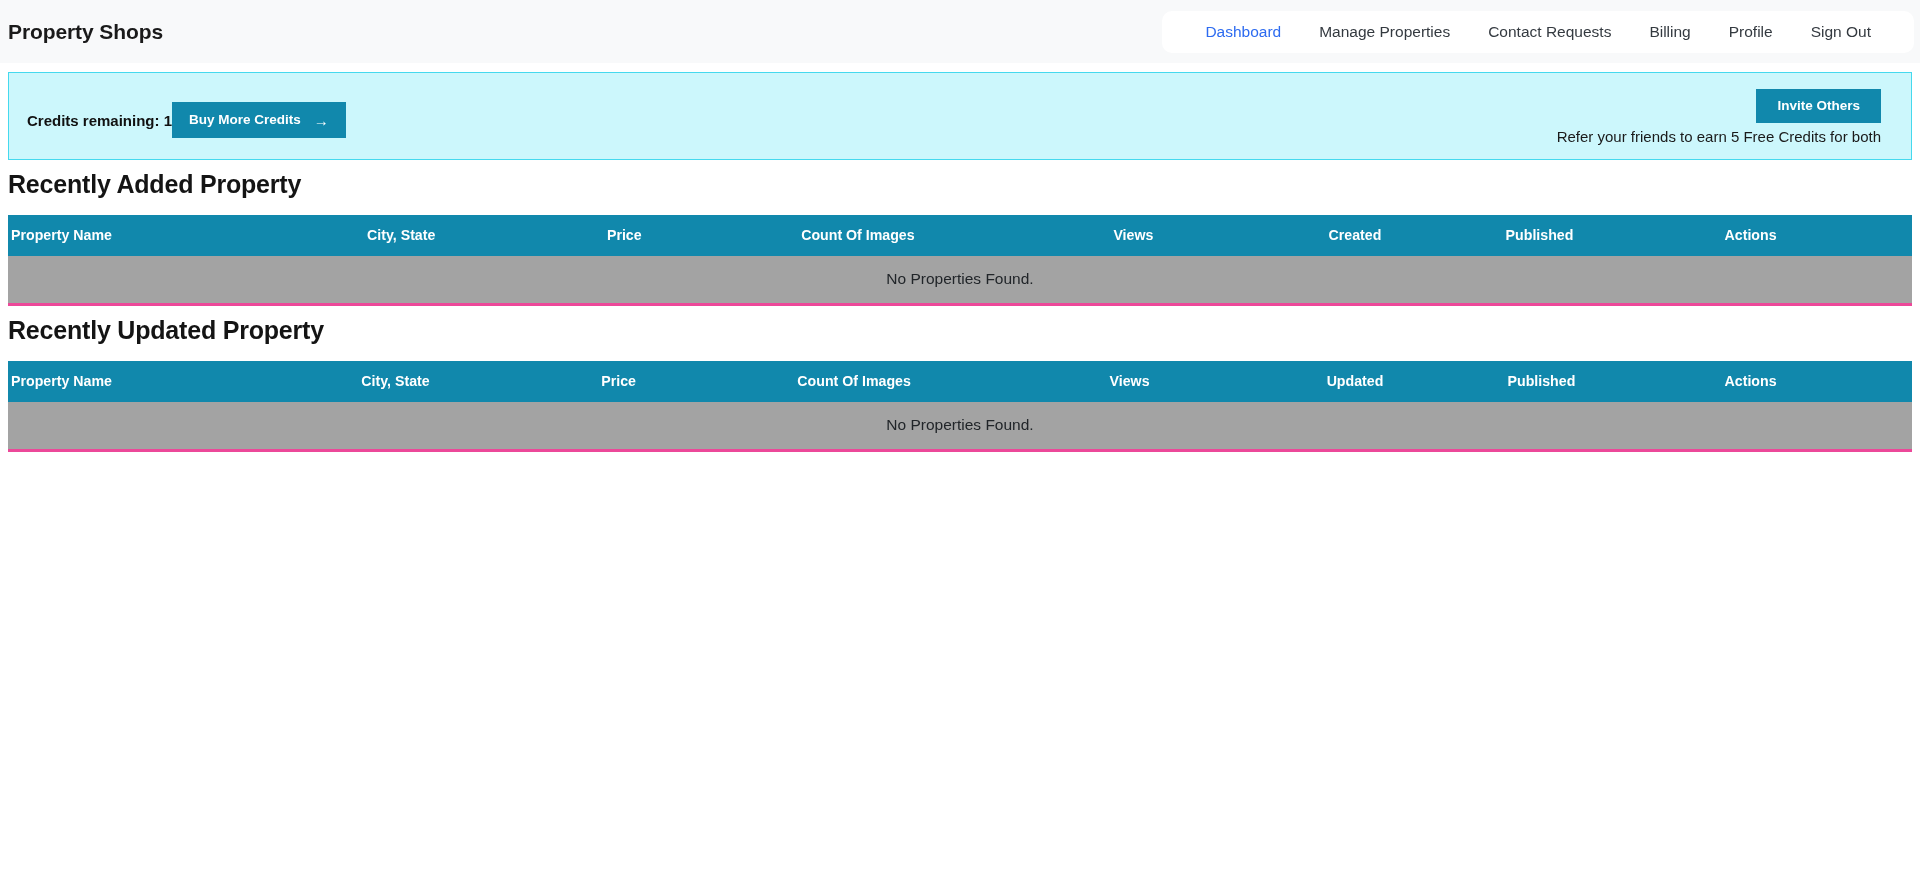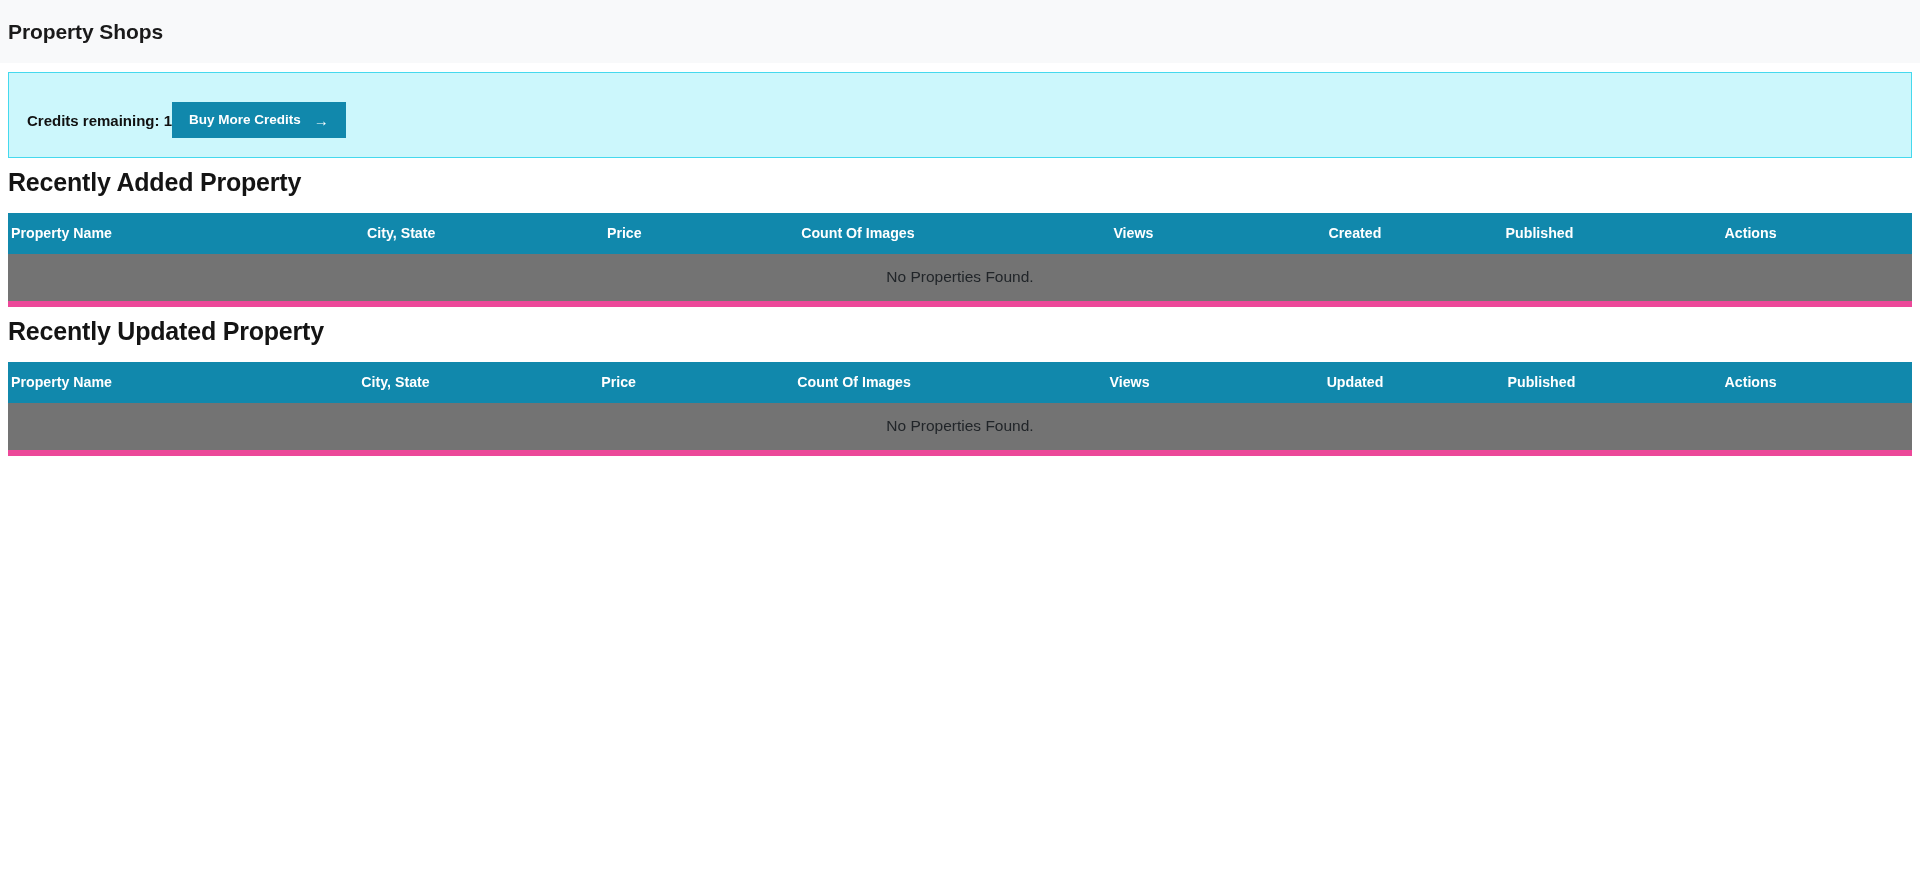--- a/index.html
+++ b/index.html
@@ -157,26 +157,26 @@
     background: #1188ac;
     color: #ffffff;
     font-size: 14.2px;
     font-weight: bold;
     text-align: left;
     padding: 11px 3px;
     line-height: 19px;
     white-space: nowrap;
   }
   .data-table tbody td {
-    border-bottom: 6px solid #ec4899;
+    border-bottom: 3px solid #ec4899;
     font-size: 15.5px;
     color: #212529;
     text-align: center;
     padding: 14px 6px 15px 6px;
-    background: #737373;
+    background: #a3a3a3;
   }
   .tbl1 col.c1 { width: 18.7%; }
   .tbl1 col.c2 { width: 12.6%; }
   .tbl1 col.c3 { width: 10.2%; }
   .tbl1 col.c4 { width: 16.4%; }
   .tbl1 col.c5 { width: 11.3%; }
   .tbl1 col.c6 { width: 9.3%; }
   .tbl1 col.c7 { width: 11.5%; }
   .tbl1 col.c8 { width: 10.0%; }
 
@@ -189,29 +189,41 @@
   .tbl2 col.c7 { width: 11.4%; }
   .tbl2 col.c8 { width: 10.0%; }
 
   .section-block-2 { margin-top: 6px; }
 </style>
 </head>
 <body>
 
 <div class="header">
   <div class="brand">Property Shops</div>
+  <nav class="nav-wrap">
+    <a class="nav-link active">Dashboard</a>
+    <a class="nav-link">Manage Properties</a>
+    <a class="nav-link">Contact Requests</a>
+    <a class="nav-link">Billing</a>
+    <a class="nav-link">Profile</a>
+    <a class="nav-link">Sign Out</a>
+  </nav>
 </div>
 
 <div class="credits-banner">
   <div class="credits-left">
     <span class="credits-text">Credits remaining: 1</span>
     <button class="btn-teal">
       <span>Buy More Credits</span>
       <span class="arrow-icon">→</span>
     </button>
+  </div>
+  <div class="credits-right">
+    <button class="btn-invite">Invite Others</button>
+    <div class="refer-text">Refer your friends to earn 5 Free Credits for both</div>
   </div>
 </div>
 
 <div class="content">
 
 
   <div>
     <h2 class="section-title">Recently Added Property</h2>
     <table class="data-table tbl1">
       <colgroup>

